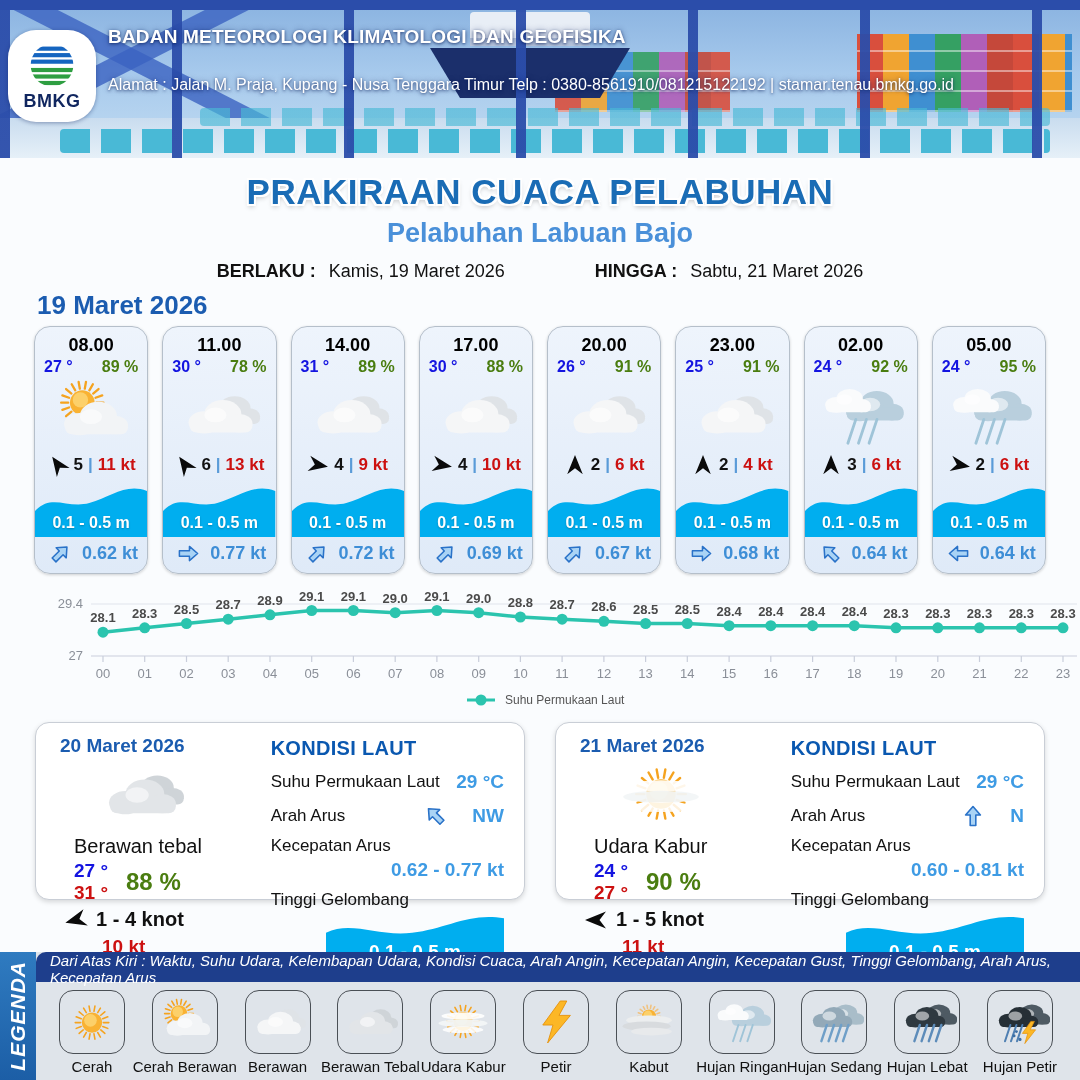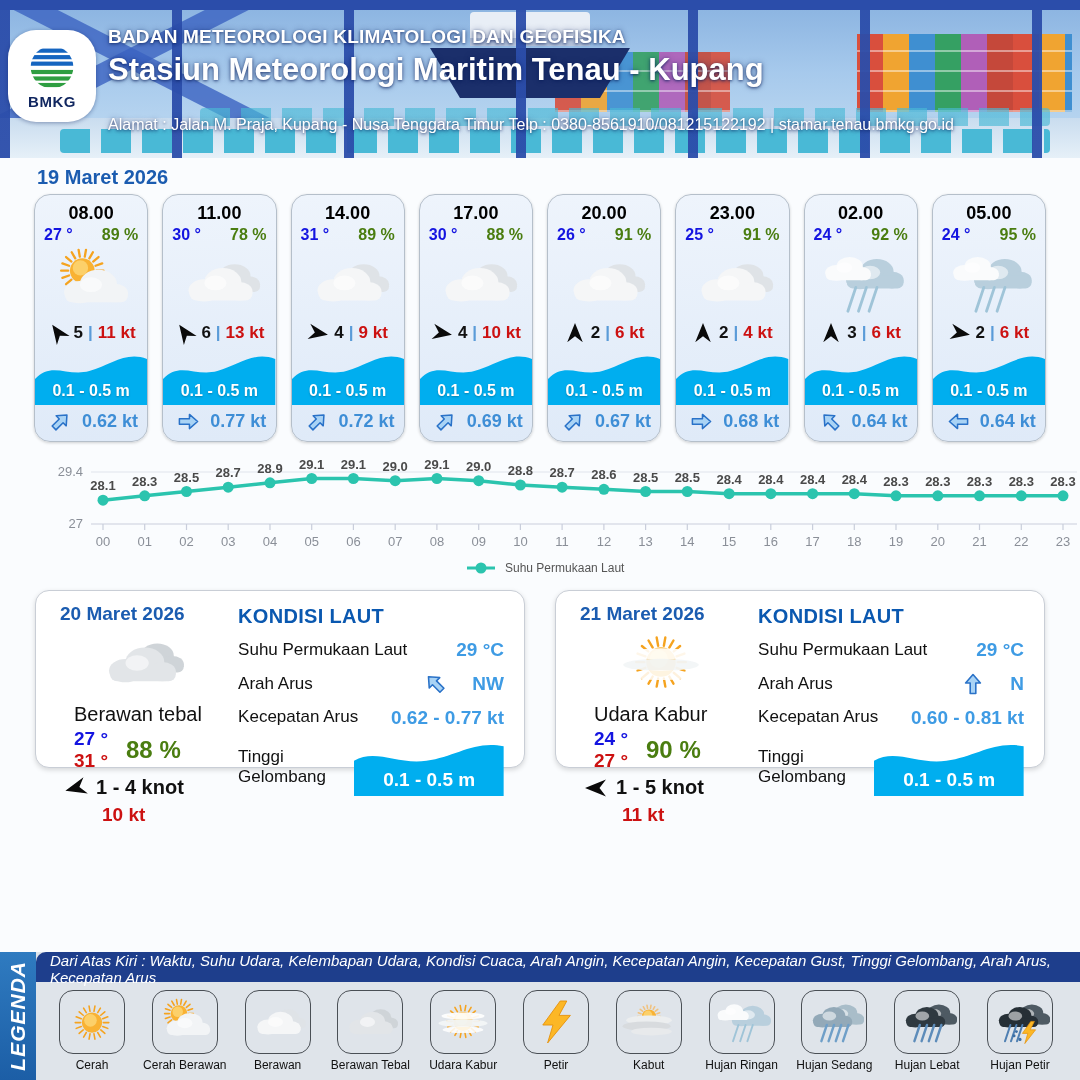--- a/index.html
+++ b/index.html
@@ -26,38 +26,38 @@
           repeating-linear-gradient(90deg,#d94f3d 0 26px,#f0a431 26px 52px,#3f8fd1 52px 78px,#35a063 78px 104px,#b05fb8 104px 130px,#c5483a 130px 156px);}
   .c1{right:8px;top:34px;width:215px;height:78px;}
   .c2{left:555px;top:52px;width:175px;height:60px;opacity:.9;}
   .h-floor{position:absolute;bottom:0;height:40px;left:0;right:0;background:linear-gradient(180deg,#c9dcef,#e6f0f8);}
   .h-seats{position:absolute;bottom:5px;left:60px;right:30px;height:24px;border-radius:4px;
           background:repeating-linear-gradient(90deg,#49b9d6 0 30px,transparent 30px 41px);}
   .h-seats2{bottom:32px;opacity:.65;height:18px;left:200px;}
   .h-logo{position:absolute;left:8px;top:30px;width:88px;height:92px;background:#fff;border-radius:28px;
           display:flex;flex-direction:column;align-items:center;justify-content:center;z-index:3;
           box-shadow:0 1px 4px rgba(10,30,90,.4);}
-  .h-logo-text{font-weight:bold;font-size:15px;color:#10265f;letter-spacing:.5px;margin-top:-2px;}
+  .h-logo-text{font-weight:bold;font-size:18px;color:#10265f;letter-spacing:.5px;margin-top:-2px;}
   .h-text{position:absolute;left:108px;top:26px;z-index:3;color:#fff;
           text-shadow:0 1px 3px rgba(10,30,90,.75), 0 0 6px rgba(10,30,90,.4);}
   .h-org{font-size:19px;font-weight:bold;letter-spacing:.2px;}
   .h-station{font-size:31px;font-weight:bold;margin-top:4px;}
   .h-address{font-size:16px;margin-top:28px;}
 
   
   .title-sec{text-align:center;padding-top:14px;}
   .main-title{font-size:35px;font-weight:bold;color:#1a6cb5;letter-spacing:.5px;
           text-shadow:-2px -2px 0 #fff,2px -2px 0 #fff,-2px 2px 0 #fff,2px 2px 0 #fff,0 3px 5px rgba(0,0,0,.25);}
   .sub-title{font-size:27px;font-weight:bold;color:#4a90d9;margin-top:6px;}
   .validity{display:flex;justify-content:center;gap:90px;margin-top:12px;font-size:18px;}
   .validity b{font-weight:bold;}
   .validity span.val{margin-left:8px;}
 
   
-  .date-row{margin:8px 0 5px 37px;font-size:20px;font-weight:bold;color:#1b5cb0;}
+  .date-row{margin:8px 0 5px 37px;font-size:26px;font-weight:bold;color:#1b5cb0;}
   .cards-row{display:flex;gap:14px;margin:0 34px;}
   .fcard{flex:1;height:246px;border:1px solid #b5bfca;border-radius:16px;overflow:hidden;
          background:linear-gradient(180deg,#eef4fc,#dfeaf8);box-shadow:0 1px 3px rgba(0,0,0,.18);
          display:flex;flex-direction:column;}
   .fc-time{font-size:18px;font-weight:bold;text-align:center;margin-top:8px;color:#000;}
   .fc-th{display:flex;justify-content:space-between;padding:2px 9px 0 9px;font-size:16px;font-weight:bold;}
   .fc-temp{color:#1414e0;}
   .fc-hum{color:#4a7d10;}
   .fc-icon{height:74px;padding:2px 12px 0 12px;}
   .fc-wind{display:flex;align-items:center;justify-content:center;gap:5px;font-size:17px;font-weight:bold;margin-top:2px;}
@@ -94,39 +94,39 @@
   .sum-wind{display:flex;align-items:center;gap:8px;margin-top:4px;margin-left:4px;
          font-size:20px;font-weight:bold;}
   .sum-wind .warr-wrap{width:24px;height:24px;}
   .sum-gust{color:#cc1111;font-size:19px;font-weight:bold;margin:4px 0 0 42px;}
   .sum-right{flex:1;display:flex;flex-direction:column;padding:2px 4px 0 10px;}
   .sea-heading{font-size:20px;font-weight:bold;color:#0a58b0;letter-spacing:.3px;}
   .sea-row{display:flex;justify-content:space-between;align-items:center;margin-top:11px;}
   .sea-label{font-size:17px;color:#111;}
   .sea-value{font-size:19px;font-weight:bold;color:#3e9be4;}
   .sea-dir{display:flex;align-items:center;gap:24px;}
-  .sea-row.col{flex-direction:row;align-items:center;margin-top:9px;}
+  .sea-row.col{flex-direction:column;align-items:flex-start;margin-top:9px;}
   .sea-value.right{align-self:flex-end;margin-top:3px;}
   .sea-wave{position:relative;align-self:flex-end;width:178px;height:58px;margin-top:0px;}
   .sea-wave .wave-svg{width:100%;height:100%;}
   .wave-text{position:absolute;left:0;right:0;bottom:5px;text-align:center;color:#fff;
          font-size:19px;font-weight:bold;}
 
   
   .legend{position:absolute;bottom:0;left:0;right:0;height:128px;background:#dfe4ea;}
   .legend-bar{position:absolute;left:0;top:0;bottom:0;width:36px;
          background:linear-gradient(180deg,#2f7bc0,#1c5ea6);display:flex;align-items:center;justify-content:center;}
   .legend-bar span{writing-mode:vertical-rl;transform:rotate(180deg);color:#fff;font-weight:bold;
          font-style:italic;font-size:21px;letter-spacing:1px;}
   .legend-desc{margin-left:36px;height:30px;background:#1e3e8c;border-top-left-radius:10px;color:#fff;
          font-style:italic;font-size:15px;display:flex;align-items:flex-start;padding-left:14px;}
   .legend-items{margin-left:36px;display:flex;justify-content:space-between;padding:8px 16px 0 12px;}
   .legend-item{display:flex;flex-direction:column;align-items:center;width:88px;}
   .legend-box{width:66px;height:64px;border:1.5px solid #4a4f55;border-radius:14px;padding:2px;box-sizing:border-box;}
-  .legend-label{font-size:12px;color:#111;margin-top:4px;white-space:nowrap;}
+  .legend-label{font-size:15px;color:#111;margin-top:4px;white-space:nowrap;}
   .wicon{width:100%;height:100%;display:block;}
 </style>
 </head>
 <body>
 
 <div class="page">
 
   <div class="header">
     <div>
       <div class="h-cross"></div>
@@ -154,25 +154,38 @@
           <rect x="2" y="20" width="56" height="4.5" fill="#1565c0"></rect>
           <rect x="4" y="29" width="54" height="4.5" fill="#2e9e41"></rect>
           <rect x="2" y="36" width="56" height="4.5" fill="#2e9e41"></rect>
           <rect x="9" y="43" width="49" height="4.5" fill="#2e9e41"></rect>
         </g>
       </svg>
       <span class="h-logo-text">BMKG</span>
     </div>
     <div class="h-text">
       <div class="h-org">BADAN METEOROLOGI KLIMATOLOGI DAN GEOFISIKA</div>
-      <div class="h-station">Stasiun Meteorologi Maritim Tenau - Kupang</div>
       <div class="h-address">Alamat : Jalan M. Praja, Kupang - Nusa Tenggara Timur Telp : 0380-8561910/081215122192  | stamar.tenau.bmkg.go.id</div>
     </div>
   </div>
 
+  <div class="title-sec">
+    <div class="main-title">PRAKIRAAN CUACA PELABUHAN</div>
+    <div class="sub-title">Pelabuhan Labuan Bajo</div>
+    <div class="validity">
+      <div>
+        <b>BERLAKU :</b>
+        <span class="val">Kamis, 19 Maret 2026</span>
+      </div>
+      <div>
+        <b>HINGGA :</b>
+        <span class="val">Sabtu, 21 Maret 2026</span>
+      </div>
+    </div>
+  </div>
 
   <div class="date-row">19 Maret 2026</div>
   <div class="cards-row" id="cards-row">
   <div class="fcard">
     <div class="fc-time">08.00</div>
     <div class="fc-th">
       <span class="fc-temp">27 °</span>
       <span class="fc-hum">89 %</span>
     </div>
     <div class="fc-icon">

